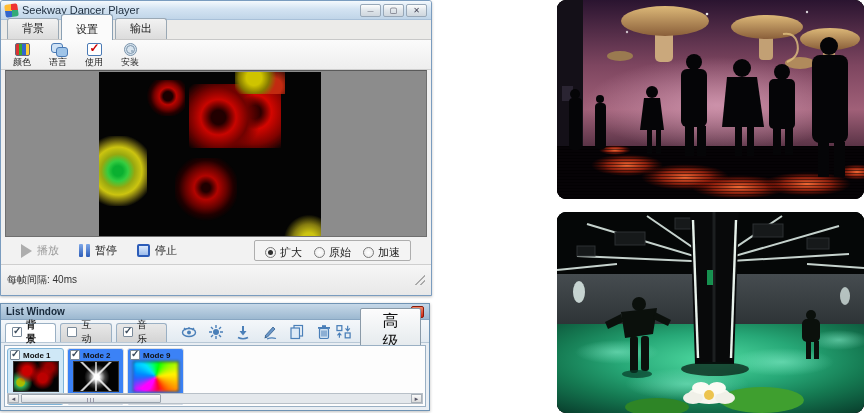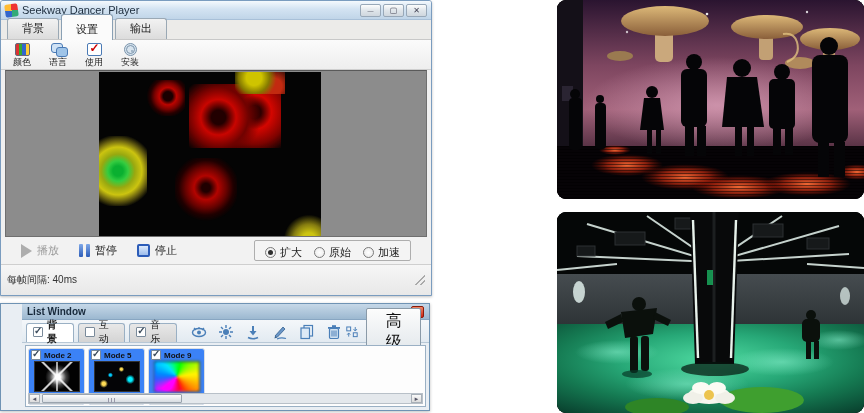--- a/index.html
+++ b/index.html
@@ -68,21 +68,21 @@
   .groupbox { margin-left: auto; border: 1px solid #aeaeae; border-radius: 2px; height: 21px; display: flex; align-items: flex-end; gap: 12px; padding: 0 10px; background: #f4f4f4; }
   .radio { display: flex; align-items: center; gap: 4px; font-size: 11px; color: #222; }
   .rdot { width: 11px; height: 11px; border-radius: 50%; border: 1px solid #7a7a7a; background: radial-gradient(#fff,#e8e8e8); position: relative; flex: none; }
   .radio.sel .rdot::after { content: ""; position: absolute; inset: 2px; border-radius: 50%; background: #2f2f2f; }
 
   .statusbar { height: 19px; background: linear-gradient(#f6f6f6,#e8e8e8); border-top: 1px solid #cfcfcf; display: flex; align-items: center; padding: 15px 6px; font-size: 10px; color: #333; }
   .grip { margin-left: auto; width: 10px; height: 10px; background:
      linear-gradient(135deg, transparent 50%, #aaa 50% 60%, transparent 60% 75%, #aaa 75% 85%, transparent 85%); }
 
   
-  #listwin { left: 0; top: 303px; width: 430px; height: 108px; border-color: #6f93b4; display: flex; flex-direction: column; background: #e9eef3; padding-left: 21px; }
+  #listwin { left: 0; top: 303px; width: 430px; height: 108px; border-color: #6f93b4; display: flex; flex-direction: column; background: #e9eef3; }
   .ltitle { height: 16px; background: linear-gradient(#c6d8e8, #9cb8d0); display: flex; align-items: center; padding: 0 5px; border-bottom: 1px solid #88a6c2; }
   .ltitle-text { font-size: 10px; font-weight: bold; color: #16283a; flex: 1; }
   .lclose { width: 13px; height: 12px; background: linear-gradient(#f08868,#cc2211); border: 1px solid #8a1a0a; border-radius: 2px; color: #fff; font-size: 8px; line-height: 10px; text-align: center; }
   .lclose::after { content: "✕"; }
 
   .ltoolbar { height: 23px; display: flex; align-items: center; padding: 2px 4px 0; gap: 4px; background: linear-gradient(#f4f7fa,#e2eaf1); border-bottom: 1px solid #b8c8d6; }
   .ltab { display: flex; align-items: center; gap: 4px; font-size: 10px; color: #1a1a1a; border: 1px solid #9ab0c4; border-bottom: none; border-radius: 3px 3px 0 0; padding: 2px 10px 3px 6px; background: linear-gradient(#e8e8e8,#d4d4d4); height: 19px; }
   .ltab.active { background: #fff; font-weight: bold; }
   .cb { width: 10px; height: 10px; border: 1px solid #7a8a9a; background: #fff; border-radius: 1px; position: relative; flex: none; }
   .cb.checked::after { content: "✓"; position: absolute; left: 0px; top: -3px; font-size: 10px; color: #3a4a5a; font-weight: bold; }
@@ -299,35 +299,35 @@
           <rect x="1" y="1.5" width="5" height="5" fill="none" stroke="#4a7fb8" stroke-width="1.3"></rect>
           <rect x="9.5" y="9" width="5" height="5" fill="none" stroke="#4a7fb8" stroke-width="1.3"></rect>
           <path d="M12 1.5v5M9.8 4.2 12 6.8 14.2 4.2" stroke="#4a7fb8" stroke-width="1.2" fill="none"></path>
           <path d="M3.5 9.5v4.5M1.5 11.5 3.5 9.2 5.5 11.5" stroke="#4a7fb8" stroke-width="1.2" fill="none"></path>
         </svg>
         <button class="adv-btn">高级</button>
       </span>
     </div>
 
     <div class="llist">
+      <div class="card sel">
+        <div class="card-top">
+            <span class="cb checked"></span>
+            <span class="mlabel">Mode 1</span>
+          </div>
+        <div class="thumb t1"></div>
+        <div class="fname">j102.cel</div>
+      </div>
       <div class="card">
         <div class="card-top">
             <span class="cb checked"></span>
             <span class="mlabel">Mode 2</span>
           </div>
         <div class="thumb t2"></div>
         <div class="fname">j127.cel</div>
-      </div>
-      <div class="card">
-        <div class="card-top">
-            <span class="cb checked"></span>
-            <span class="mlabel">Mode 5</span>
-          </div>
-        <div class="thumb t5"></div>
-        <div class="fname">j24.cel</div>
       </div>
       <div class="card">
         <div class="card-top">
             <span class="cb checked"></span>
             <span class="mlabel">Mode 9</span>
           </div>
         <div class="thumb t6"></div>
         <div class="fname">j275.cel</div>
       </div>
 

